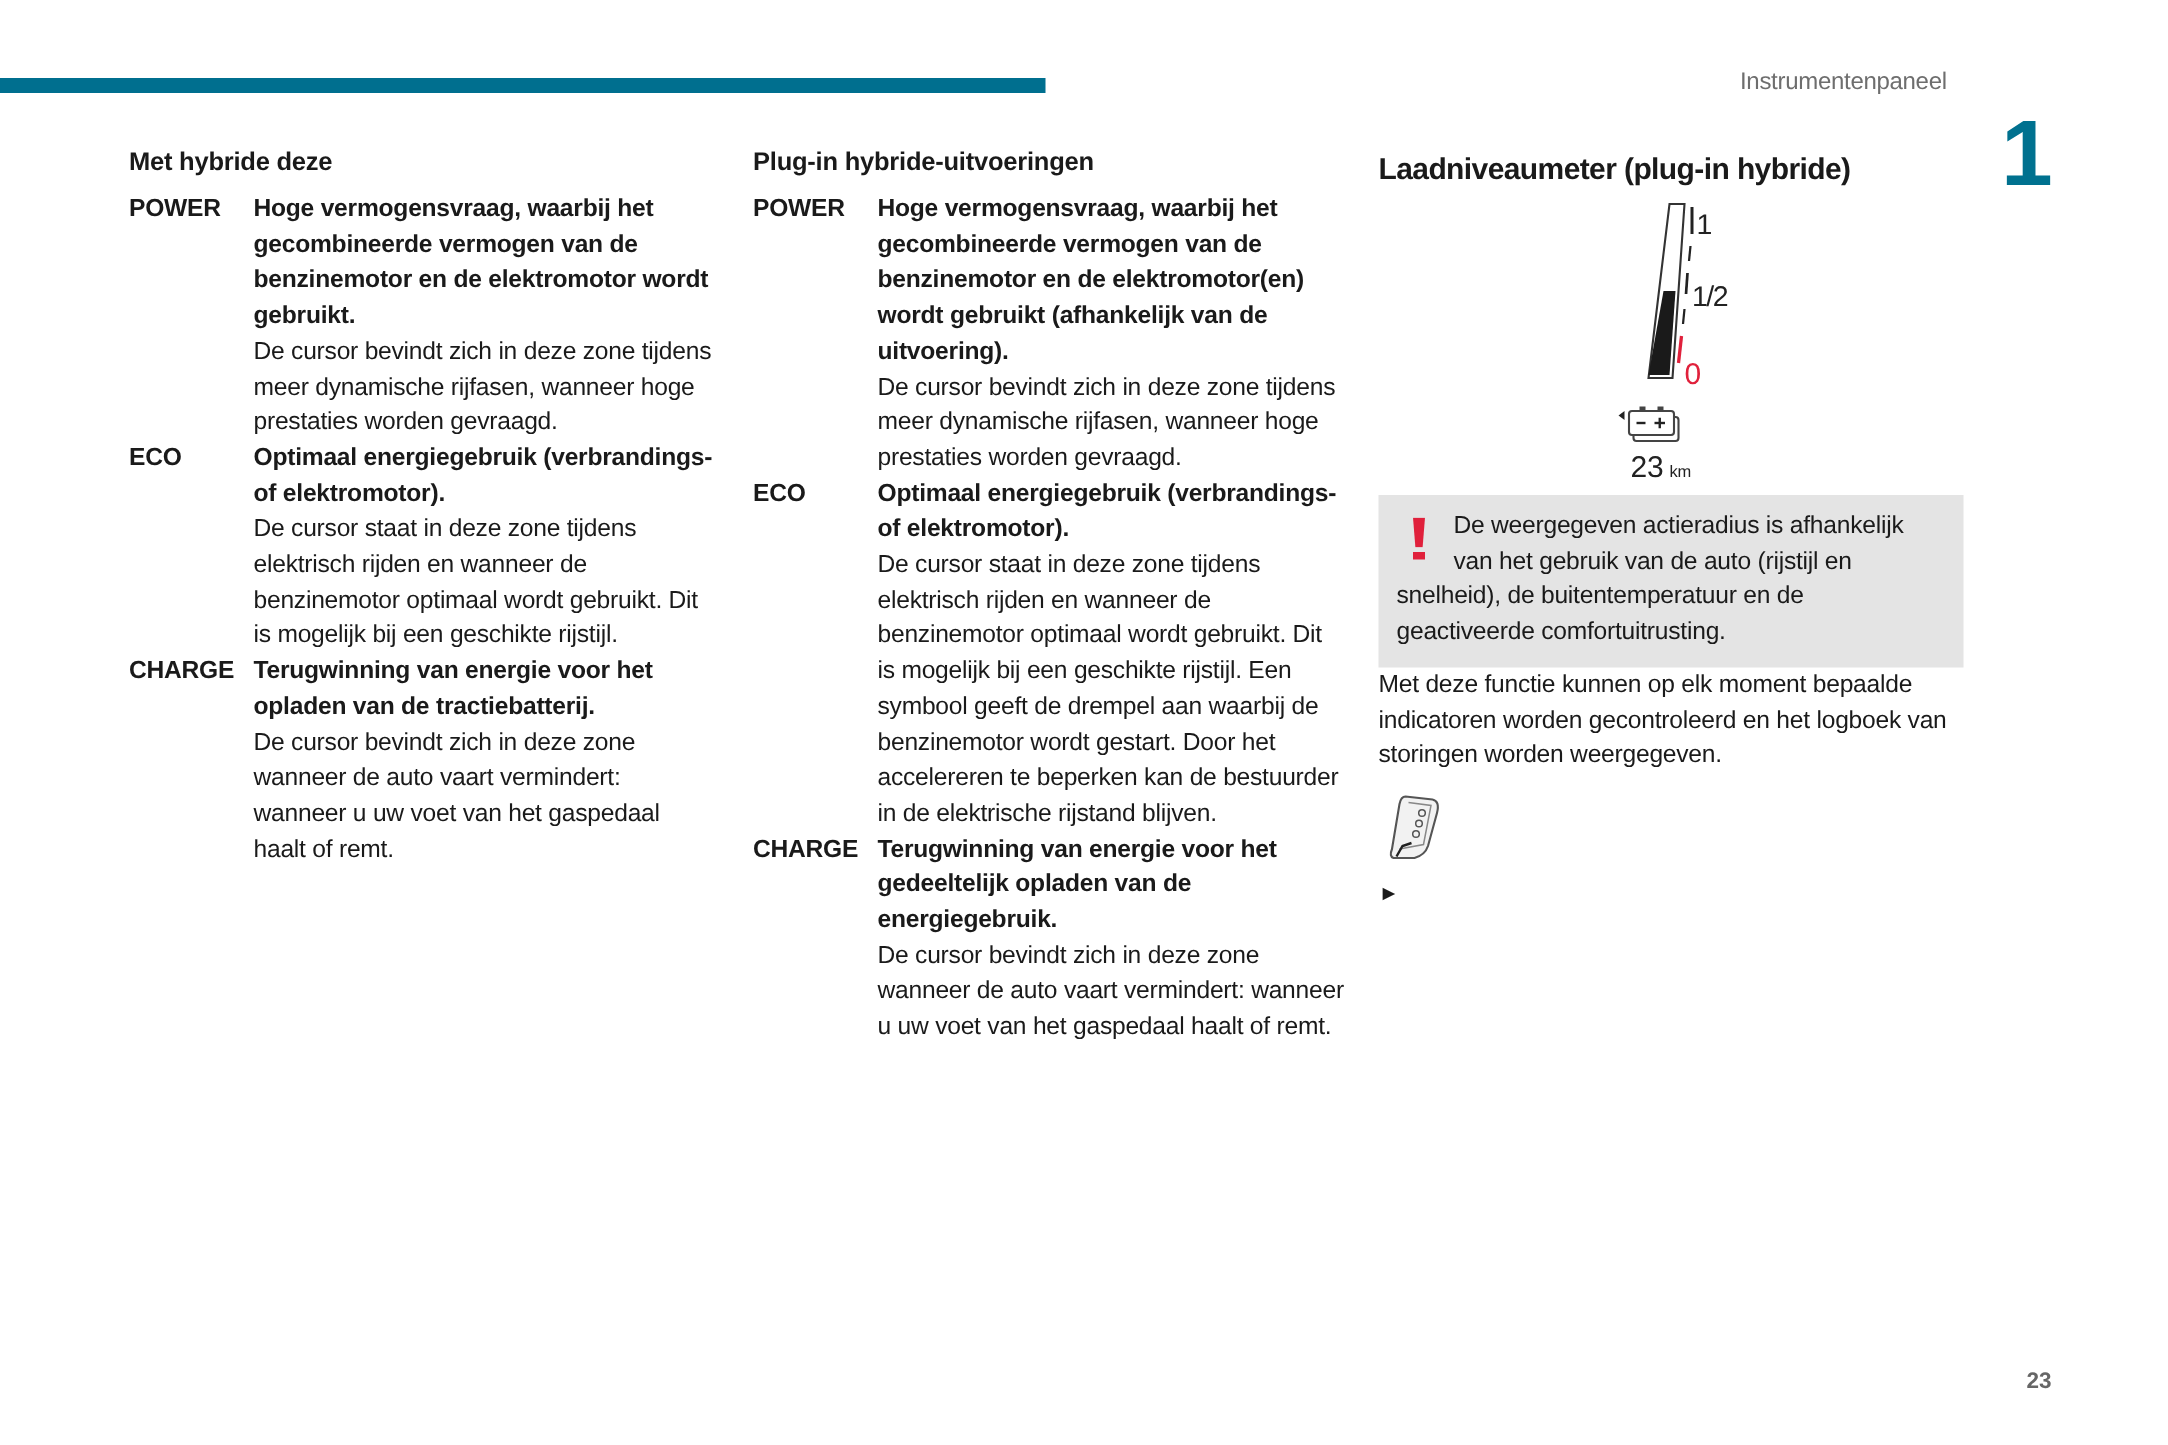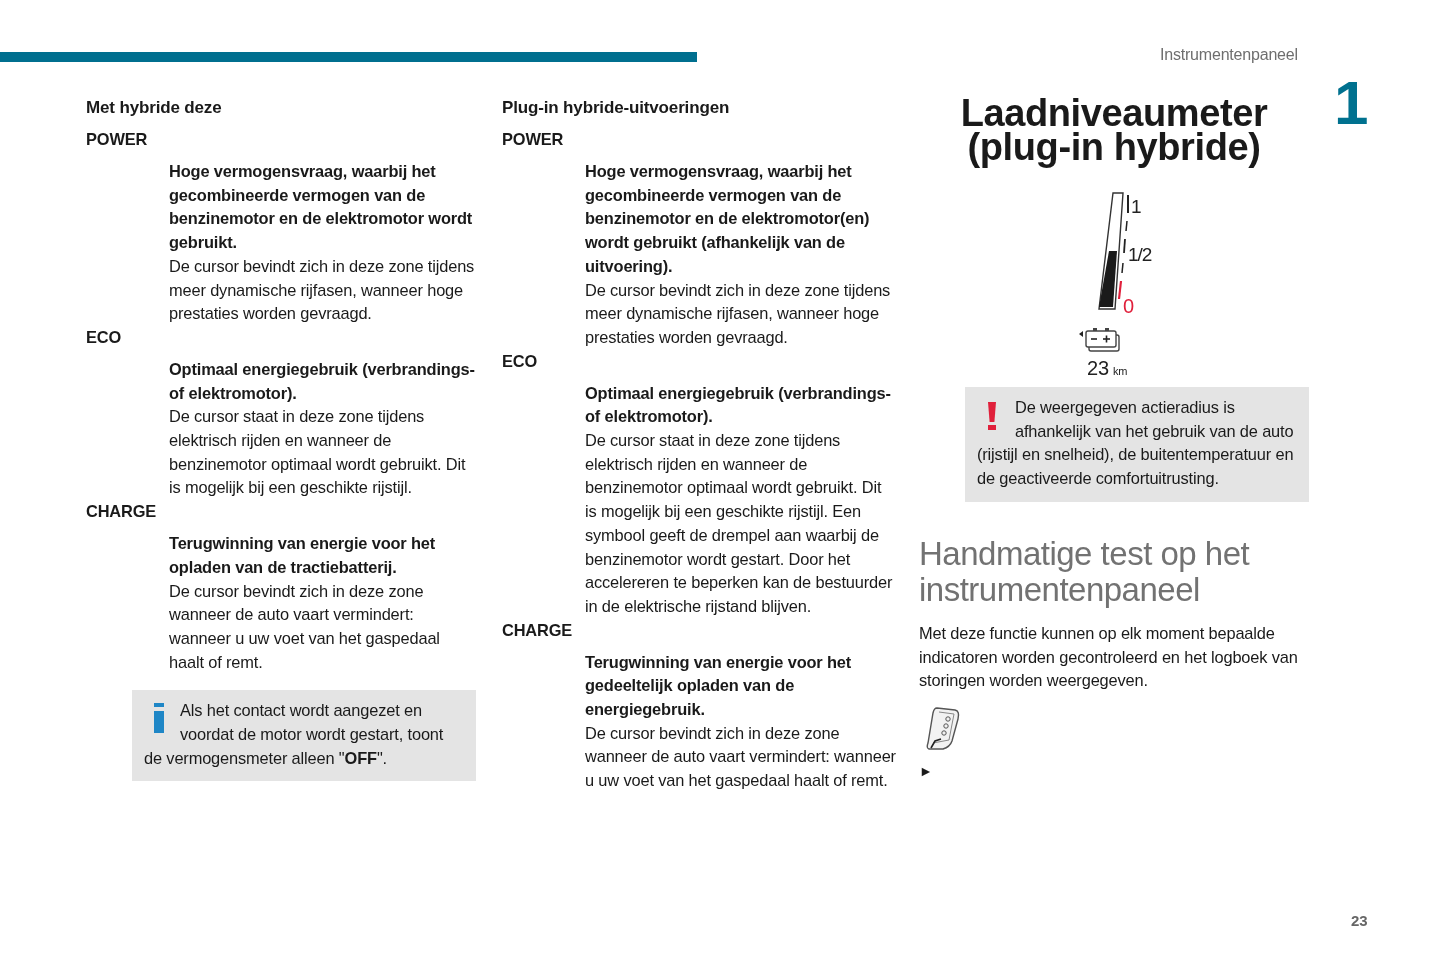--- a/index.html
+++ b/index.html
@@ -13,32 +13,32 @@
     .page-num { position: absolute; left: 1351px; top: 912px; font-size: 15px; font-weight: bold; color: #666; }
 
     .col { position: absolute; top: 96px; font-size: 16.4px; line-height: 23.7px; letter-spacing: -0.15px; }
     .col1 { left: 86px; width: 390px; }
     .col2 { left: 502px; width: 395px; }
     .col3 { left: 919px; width: 390px; }
 
     .sub-heading { font-weight: bold; font-size: 17px; margin: 0 0 8px 0; line-height: 24px; }
     .mode-row { display: flex; }
     .mode-key { width: 83px; flex: none; font-weight: bold; }
-    .mode-body { flex: 1; margin-top: 32px; }
+    .mode-body { flex: 1; }
     .mode-bold { font-weight: bold; }
 
-    .note-box { background: #e4e4e4; padding: 9px 12px 11px 12px; margin-top: 14px; position: relative; margin-left: 46px; }
+    .note-box { background: #e4e4e4; padding: 9px 12px 11px 12px; margin-top: 14px; position: relative; }
     .note-icon-i { float: left; width: 10px; margin: 4px 16px 0 10px; }
     .note-icon-i .dot { width: 10px; height: 4px; background: #1e86c6; }
     .note-icon-i .stem { width: 10px; height: 22px; background: #1e86c6; margin-top: 4px; }
     .note-icon-x { float: left; width: 10px; margin: 6px 18px 0 10px; }
     .note-icon-x .bar { width: 8px; height: 20px; background: #e0203b; clip-path: polygon(0 0,100% 0,80% 100%,20% 100%); margin: 0 auto; }
     .note-icon-x .dot { width: 8px; height: 5px; background: #e0203b; margin: 3px auto 0; }
 
-    .big-heading { font-weight: bold; font-size: 38px; line-height: 34px; margin: 0 0 27px 0; letter-spacing: -0.4px; text-align: center; }
+    .big-heading { font-weight: bold; font-size: 20px; line-height: 34px; margin: 0 0 4px 0; letter-spacing: -0.4px; }
     .gauge-wrap { position: relative; width: 390px; height: 192px; }
     .para { margin: 0; }
     .gray-heading { font-size: 33px; line-height: 36px; color: #727272; margin: 34px 0 14px 0; letter-spacing: -0.5px; }
     .btn-icon { margin: 12px 0 2px 4px; width: 40px; height: 46px; }
     .bullet-row { display: flex; align-items: baseline; }
     .bullet-tri { font-size: 14px; margin-right: 9px; }
   </style>
 </head>
 <body>
 
@@ -64,27 +64,20 @@
     </div>
   </div>
   <div class="mode-row">
     <div class="mode-key">CHARGE</div>
     <div class="mode-body">
       <div class="mode-bold">Terugwinning van energie voor het opladen van de tractiebatterij.</div>
       <div>De cursor bevindt zich in deze zone wanneer de auto vaart vermindert: wanneer u uw voet van het gaspedaal haalt of remt.</div>
     </div>
   </div>
 
-  <div class="note-box" style="margin-top:16px;">
-    <div class="note-icon-i">
-      <div class="dot"></div>
-        <div class="stem"></div>
-    </div>
-    <span>Als het contact wordt aangezet en voordat de motor wordt gestart, toont de vermogensmeter alleen "</span><b>OFF</b><span>".</span>
-  </div>
 </div>
 
 <div class="col col2">
   <div class="sub-heading">Plug-in hybride-uitvoeringen</div>
 
   <div class="mode-row">
     <div class="mode-key">POWER</div>
     <div class="mode-body">
       <div class="mode-bold">Hoge vermogensvraag, waarbij het gecombineerde vermogen van de benzinemotor en de elektromotor(en) wordt gebruikt (afhankelijk van de uitvoering).</div>
       <div>De cursor bevindt zich in deze zone tijdens meer dynamische rijfasen, wanneer hoge prestaties worden gevraagd.</div>
@@ -142,21 +135,20 @@
 
 
   <div class="note-box" style="margin-top:4px;">
     <div class="note-icon-x">
       <div class="bar"></div>
         <div class="dot"></div>
     </div>
     <span>De weergegeven actieradius is afhankelijk van het gebruik van de auto (rijstijl en snelheid), de buitentemperatuur en de geactiveerde comfortuitrusting.</span>
   </div>
 
-  <div class="gray-heading">Handmatige test op het instrumentenpaneel</div>
   <p class="para">Met deze functie kunnen op elk moment bepaalde indicatoren worden gecontroleerd en het logboek van storingen worden weergegeven.</p>
 
   <svg class="btn-icon" viewBox="0 0 40 46">
     <path d="M14,3 L32,5 Q37,6 35,14 L29,36 Q27,42 20,44 L6,44 Q3,43 5,38 L10,8 Q11,3 14,3 Z" fill="#f2f2f2" stroke="#555" stroke-width="1.4"></path>
     <path d="M16,7 L31,9 L26,35 L10,38" fill="none" stroke="#888" stroke-width="1"></path>
     <circle cx="25" cy="14" r="2.2" fill="none" stroke="#555" stroke-width="1"></circle>
     <circle cx="23" cy="21" r="2.2" fill="none" stroke="#555" stroke-width="1"></circle>
     <circle cx="21" cy="28" r="2.2" fill="none" stroke="#555" stroke-width="1"></circle>
     <path d="M8,43 L12,36 L18,34" fill="none" stroke="#222" stroke-width="1.6"></path>
   </svg>

